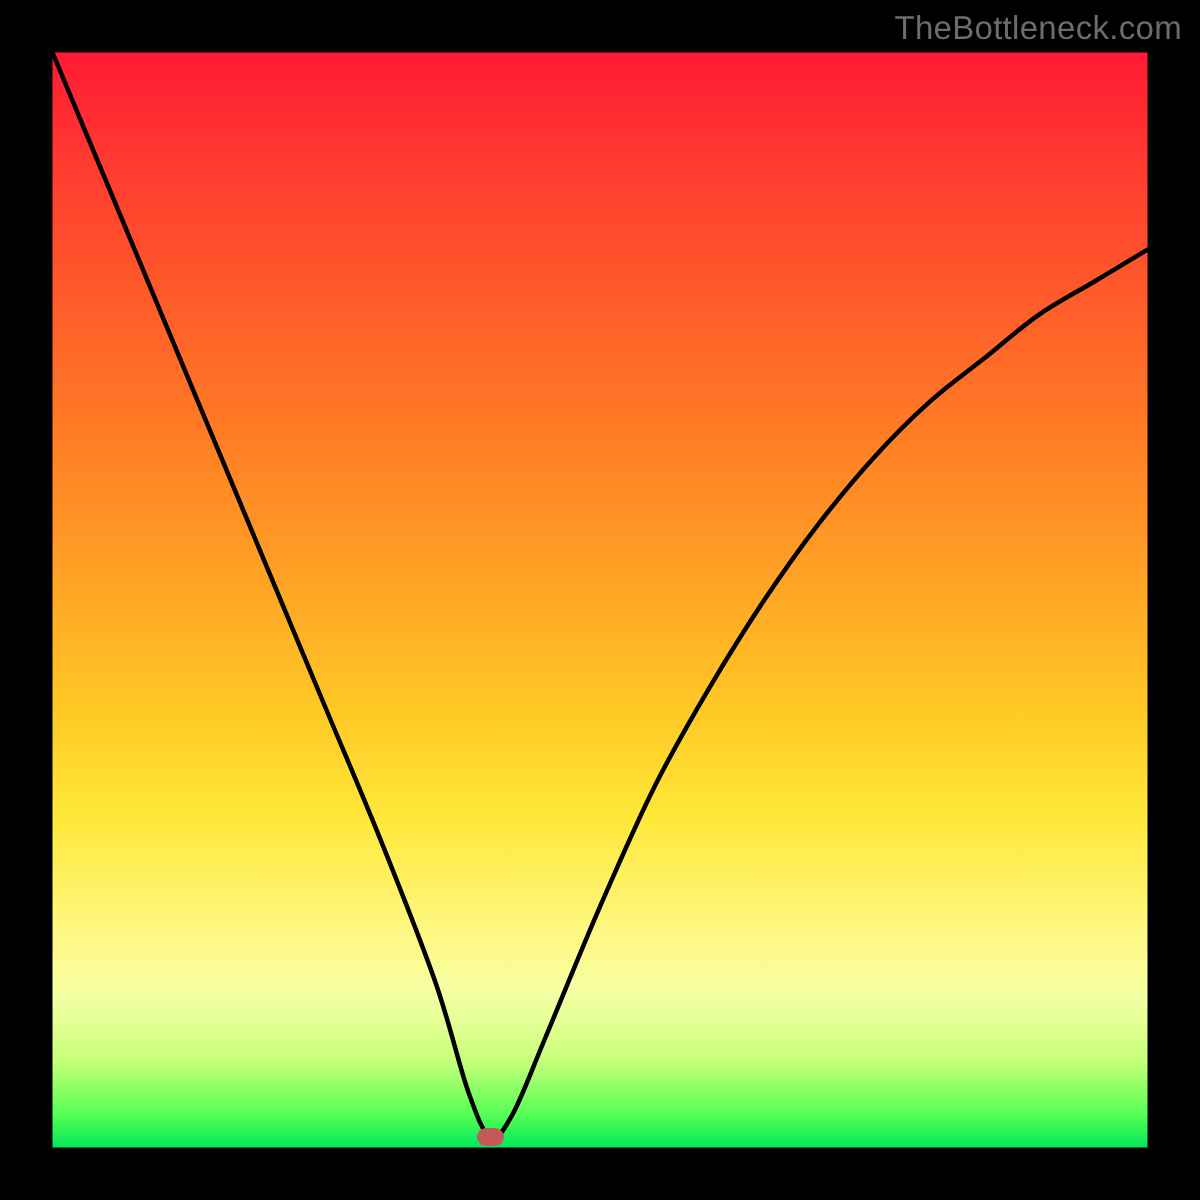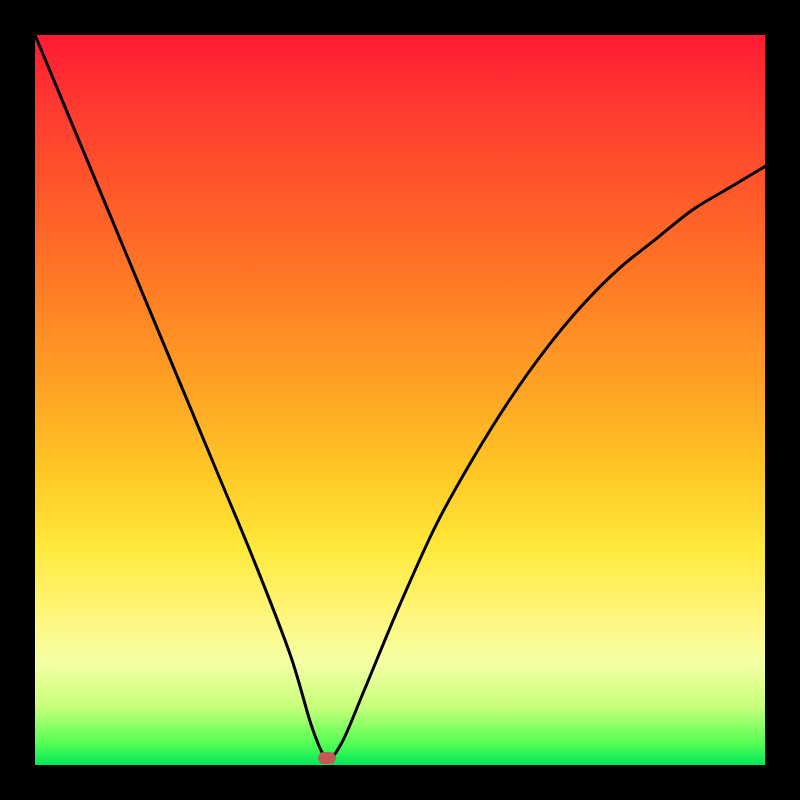--- a/index.html
+++ b/index.html
@@ -66,20 +66,21 @@
     border-radius: 6px;
     background: #c45a58;
     transform: translate(-50%, -50%);
   }
 </style>
 </head>
 <body>
 
 <div class="frame">
 
+  <div class="watermark">TheBottleneck.com</div>
 
   <div class="plot-area">
 
     <svg class="curve" viewBox="0 0 730 730" preserveAspectRatio="none">
       <path fill="none" stroke="#000" stroke-width="3" stroke-linecap="round" stroke-linejoin="round" d="M 0.0 0.0 C 6.1 14.6, 24.3 58.4, 36.5 87.6 C 48.7 116.8, 60.8 146.0, 73.0 175.2 C 85.2 204.4, 97.3 233.6, 109.5 262.8 C 121.7 292.0, 133.8 321.2, 146.0 350.4 C 158.2 379.6, 170.3 408.8, 182.5 438.0 C 194.7 467.2, 206.8 495.2, 219.0 525.6 C 231.2 556.0, 245.8 592.5, 255.5 620.5 C 265.2 648.5, 271.3 676.5, 277.4 693.5 C 283.5 710.5, 287.1 720.3, 292.0 722.7 C 296.9 725.1, 300.5 719.1, 306.6 708.1 C 312.7 697.1, 318.8 680.1, 328.5 657.0 C 338.2 633.9, 352.8 597.4, 365.0 569.4 C 377.2 541.4, 389.3 513.4, 401.5 489.1 C 413.7 464.8, 425.8 444.1, 438.0 423.4 C 450.2 402.7, 462.3 383.3, 474.5 365.0 C 486.7 346.8, 498.8 329.7, 511.0 313.9 C 523.2 298.1, 535.3 283.5, 547.5 270.1 C 559.7 256.7, 571.8 244.5, 584.0 233.6 C 596.2 222.6, 608.3 214.1, 620.5 204.4 C 632.7 194.7, 644.8 183.7, 657.0 175.2 C 669.2 166.7, 681.3 160.6, 693.5 153.3 C 705.7 146.0, 723.9 135.1, 730.0 131.4"></path>
     </svg>
 
     <div class="marker" style="left:292.0px; top:722.7px;"></div>
 
   </div>

